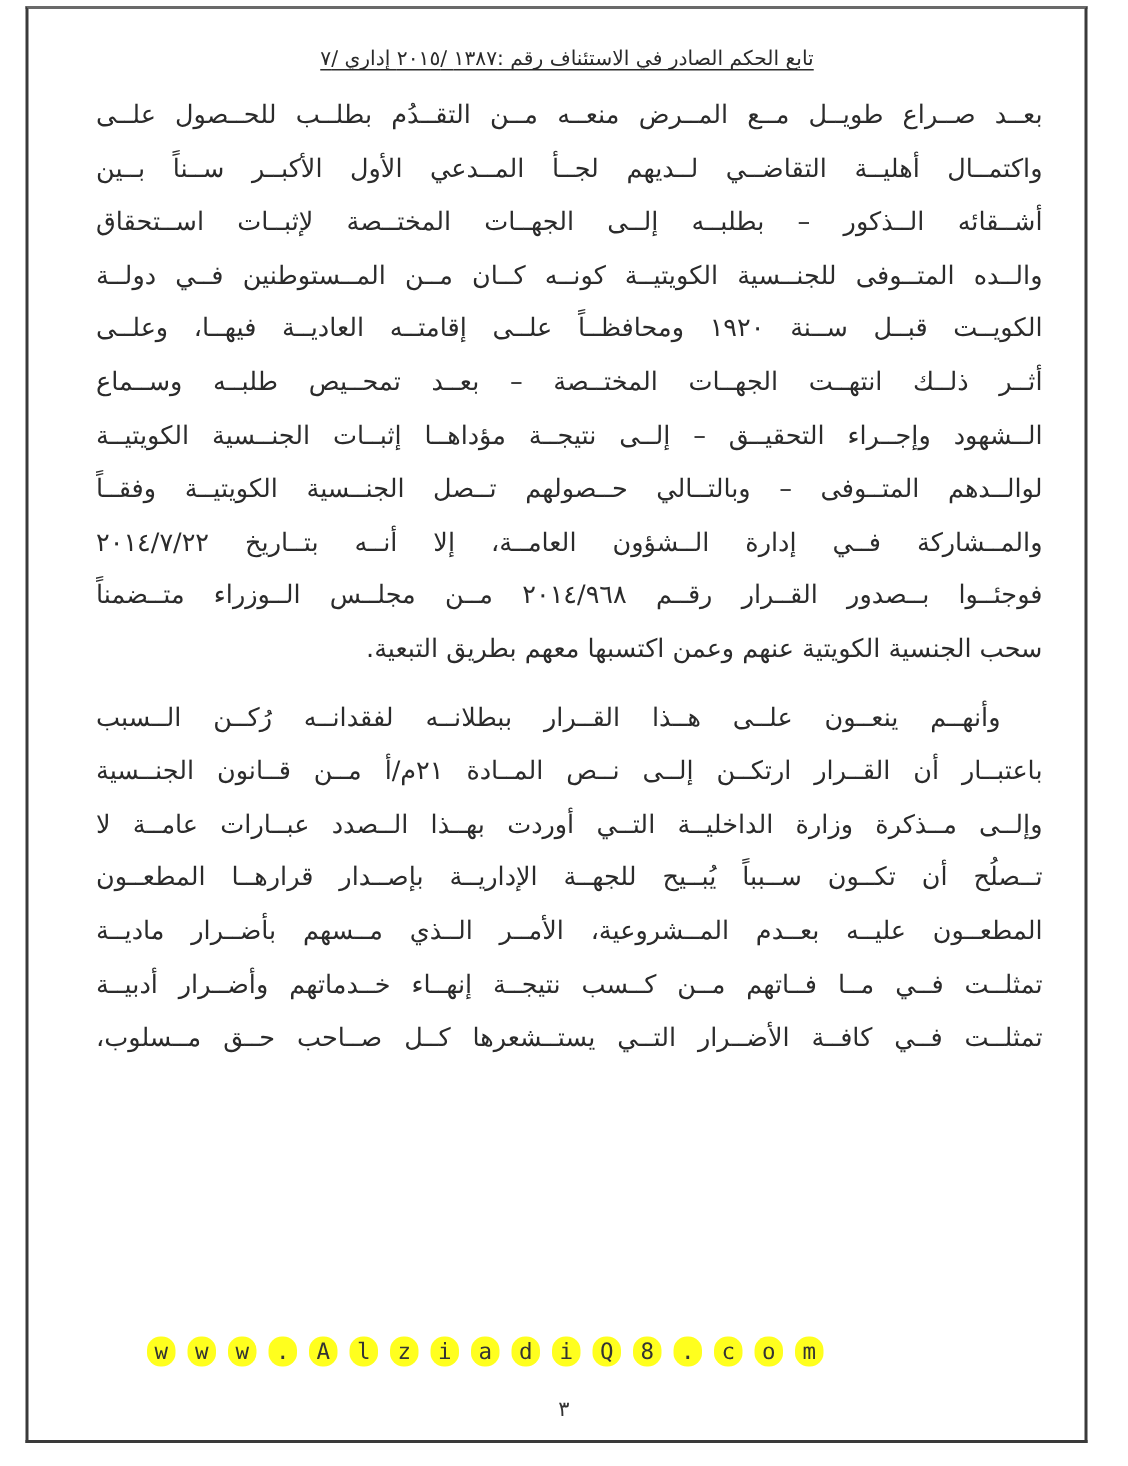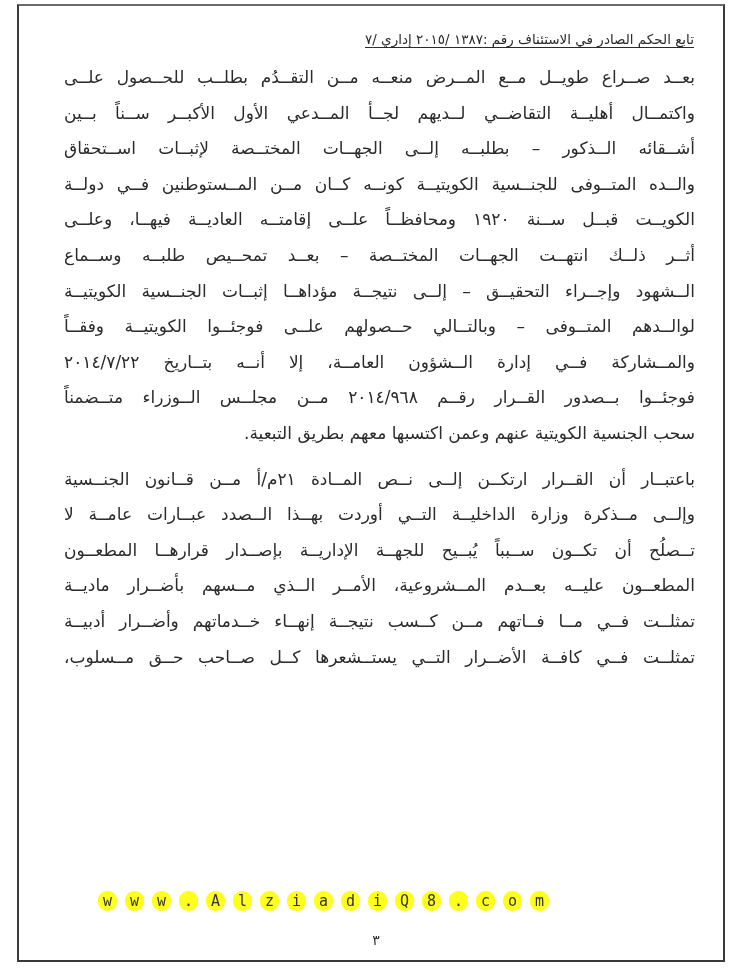--- a/index.html
+++ b/index.html
@@ -25,21 +25,21 @@
     border-top-color: #6a6a6a;
     box-sizing: border-box;
     background: #ffffff;
   }
   .header-line {
     position: absolute;
     left: 62px;
     right: 58px;
     top: 31px;
     direction: rtl;
-    text-align: right;
+    text-align: center;
     font-size: 13.5px;
     color: #2a2a2a;
     text-decoration: underline;
     text-underline-offset: 3px;
     white-space: nowrap;
   }
   .body-text {
     position: absolute;
     left: 64px;
     right: 57px;
@@ -105,27 +105,28 @@
 
 <div class="body-text">
   <div>
     <div class="line">بعــد صــراع طويــل مــع المــرض منعــه مــن التقــدُم بطلــب للحــصول علــى</div>
     <div class="line">واكتمــال أهليــة التقاضــي لــديهم لجــأ المــدعي الأول الأكبــر ســناً بــين</div>
     <div class="line">أشــقائه الــذكور – بطلبــه إلــى الجهــات المختــصة لإثبــات اســتحقاق</div>
     <div class="line">والــده المتــوفى للجنــسية الكويتيــة كونــه كــان مــن المــستوطنين فــي دولــة</div>
     <div class="line">الكويــت قبــل ســنة ١٩٢٠ ومحافظــاً علــى إقامتــه العاديــة فيهــا، وعلــى</div>
     <div class="line">أثــر ذلــك انتهــت الجهــات المختــصة – بعــد تمحــيص طلبــه وســماع</div>
     <div class="line">الــشهود وإجــراء التحقيــق – إلــى نتيجــة مؤداهــا إثبــات الجنــسية الكويتيــة</div>
-    <div class="line">لوالــدهم المتــوفى – وبالتــالي حــصولهم علــى فوجئــوا الكويتيــة وفقــاً</div>
+    <div class="line">لوالــدهم المتــوفى – وبالتــالي حــصولهم تــصل الجنــسية الكويتيــة وفقــاً</div>
     <div class="line">والمــشاركة فــي إدارة الــشؤون العامــة، إلا أنــه بتــاريخ ٢٠١٤/٧/٢٢</div>
     <div class="line">فوجئــوا بــصدور القــرار رقــم ٢٠١٤/٩٦٨ مــن مجلــس الــوزراء متــضمناً</div>
     <div class="line last">سحب الجنسية الكويتية عنهم وعمن اكتسبها معهم بطريق التبعية.</div>
   </div>
   <div class="gap"></div>
   <div>
+    <div class="line indent">وأنهــم ينعــون علــى هــذا القــرار ببطلانــه لفقدانــه رُكــن الــسبب</div>
     <div class="line">باعتبــار أن القــرار ارتكــن إلــى نــص المــادة ٢١م/أ مــن قــانون الجنــسية</div>
     <div class="line">وإلــى مــذكرة وزارة الداخليــة التــي أوردت بهــذا الــصدد عبــارات عامــة لا</div>
     <div class="line">تــصلُح أن تكــون ســبباً يُبــيح للجهــة الإداريــة بإصــدار قرارهــا المطعــون</div>
     <div class="line">المطعــون عليــه بعــدم المــشروعية، الأمــر الــذي مــسهم بأضــرار ماديــة</div>
     <div class="line">تمثلــت فــي مــا فــاتهم مــن كــسب نتيجــة إنهــاء خــدماتهم وأضــرار أدبيــة</div>
     <div class="line">تمثلــت فــي كافــة الأضــرار التــي يستــشعرها كــل صــاحب حــق مــسلوب،</div>
   </div>
 </div>
 
 <div class="watermark">

